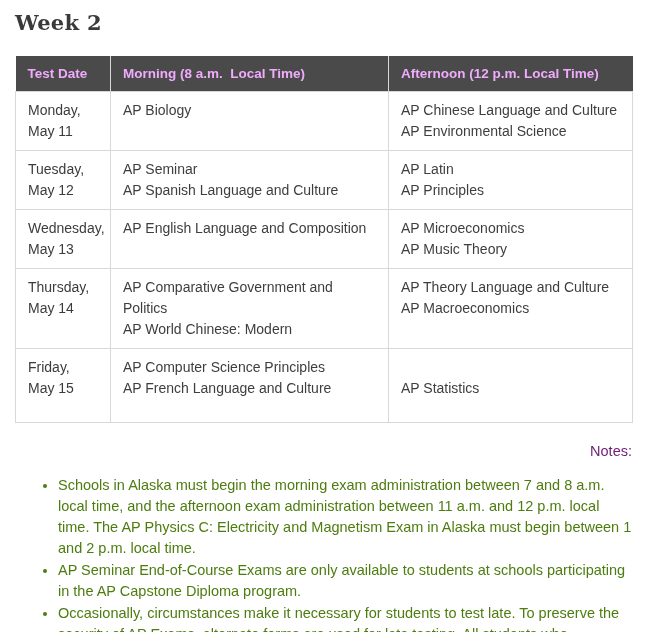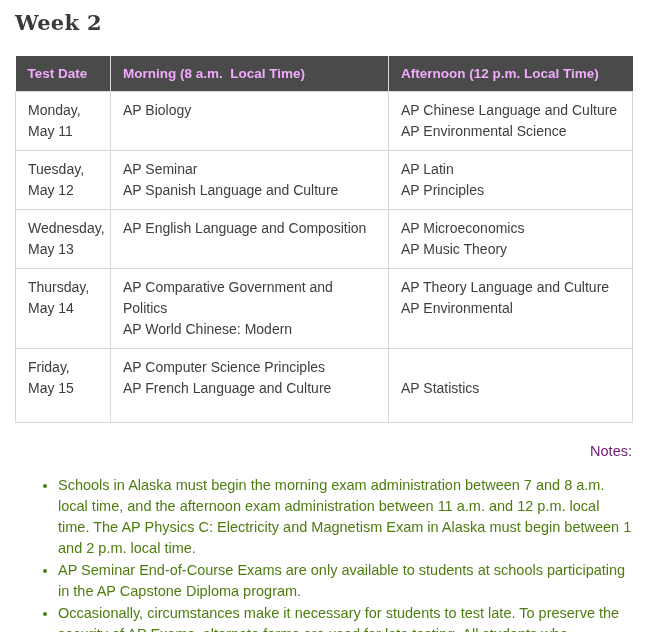--- a/index.html
+++ b/index.html
@@ -143,21 +143,21 @@
         <td class="date-cell">
           <div>Thursday,</div>
           <div>May 14</div>
         </td>
         <td class="exam-cell">
           <div>AP Comparative Government and Politics</div>
           <div>AP World Chinese: Modern</div>
         </td>
         <td class="exam-cell">
           <div>AP Theory Language and Culture</div>
-          <div>AP Environmental</div>
+          <div>AP Macroeconomics</div>
         </td>
       </tr>
       <tr class="tall">
         <td class="date-cell">
           <div>Friday,</div>
           <div>May 15</div>
         </td>
         <td class="exam-cell">
           <div>AP Computer Science Principles</div>
           <div>AP French Language and Culture</div>

